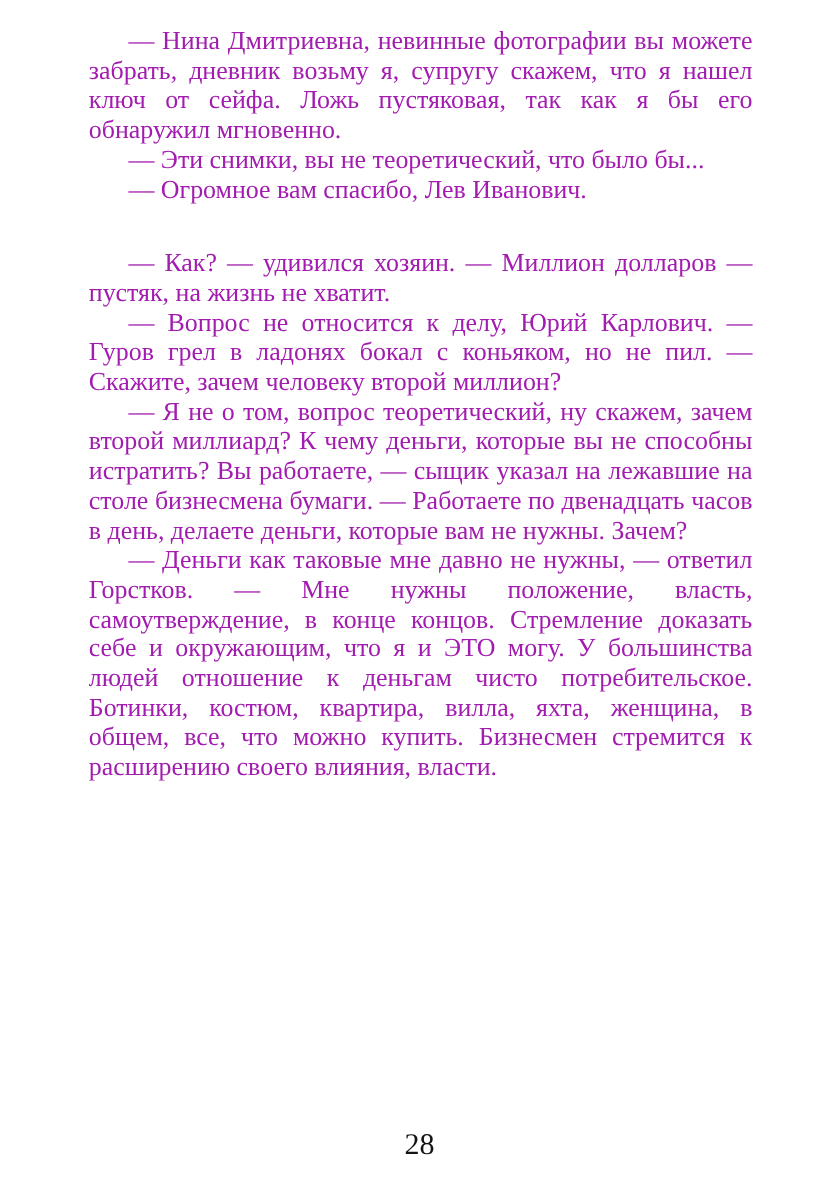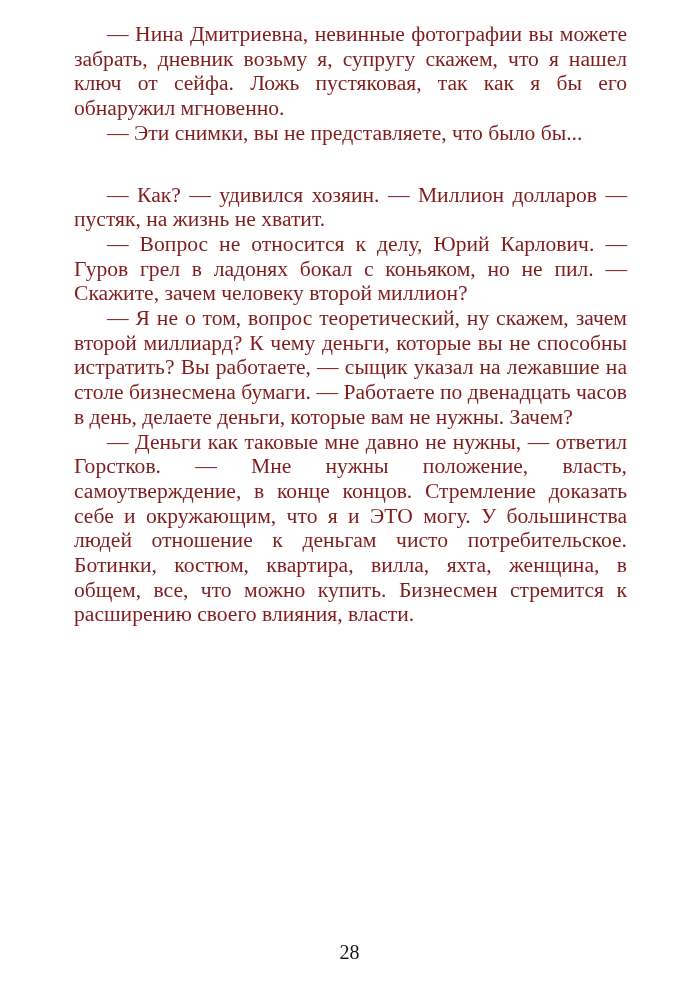--- a/index.html
+++ b/index.html
@@ -5,46 +5,47 @@
   html, body { margin: 0; padding: 0; background: #ffffff; }
   body { width: 699px; height: 1000px; position: relative; overflow: hidden; }
   .page {
     position: absolute;
     left: 74px;
     top: 22px;
     width: 553px;
     font-family: "Liberation Serif", "DejaVu Serif", serif;
     font-size: 21.6px;
     line-height: 24.7px;
-    color: #7f1d1d;
+    color: #a21caf;
     text-align: justify;
   }
   .page p {
     margin: 0;
     text-indent: 33px;
     hyphens: manual;
   }
   .section-break { height: 37px; }
   .page-number {
     position: absolute;
     left: 0; width: 699px;
     top: 941px;
     text-align: center;
     font-family: "Liberation Serif", "DejaVu Serif", serif;
-    font-size: 20px;
+    font-size: 25px;
     color: #141414;
   }
 </style>
 </head>
 <body>
 
 <div class="page">
   <div>
     <p>— Нина Дмитриевна, невинные фотографии вы можете забрать, дневник возьму я, супругу скажем, что я нашел ключ от сейфа. Ложь пустяковая, так как я бы его обнаружил мгновенно.</p>
-    <p>— Эти снимки, вы не представляете, что было бы...</p>
+    <p>— Эти снимки, вы не теоретический, что было бы...</p>
+    <p>— Огромное вам спасибо, Лев Иванович.</p>
   </div>
   <div class="section-break"></div>
   <div>
     <p>— Как? — удивился хозяин. — Миллион долла­ров — пустяк, на жизнь не хватит.</p>
     <p>— Вопрос не относится к делу, Юрий Карлович. — Гуров грел в ладонях бокал с коньяком, но не пил. — Скажите, зачем человеку второй миллион?</p>
     <p>— Я не о том, вопрос теоретический, ну скажем, зачем второй миллиард? К чему деньги, которые вы не способны истратить? Вы работаете, — сыщик указал на лежавшие на столе бизнесмена бумаги. — Работае­те по двенадцать часов в день, делаете деньги, которые вам не нужны. Зачем?</p>
     <p>— Деньги как таковые мне давно не нужны, — от­ветил Горстков. — Мне нужны положение, власть, самоутверждение, в конце концов. Стремление дока­зать себе и окружающим, что я и ЭТО могу. У боль­шинства людей отношение к деньгам чисто потреби­тельское. Ботинки, костюм, квартира, вилла, яхта, женщина, в общем, все, что можно купить. Бизнесмен стремится к расширению своего влияния, власти.</p>
   </div>
 </div>
 

